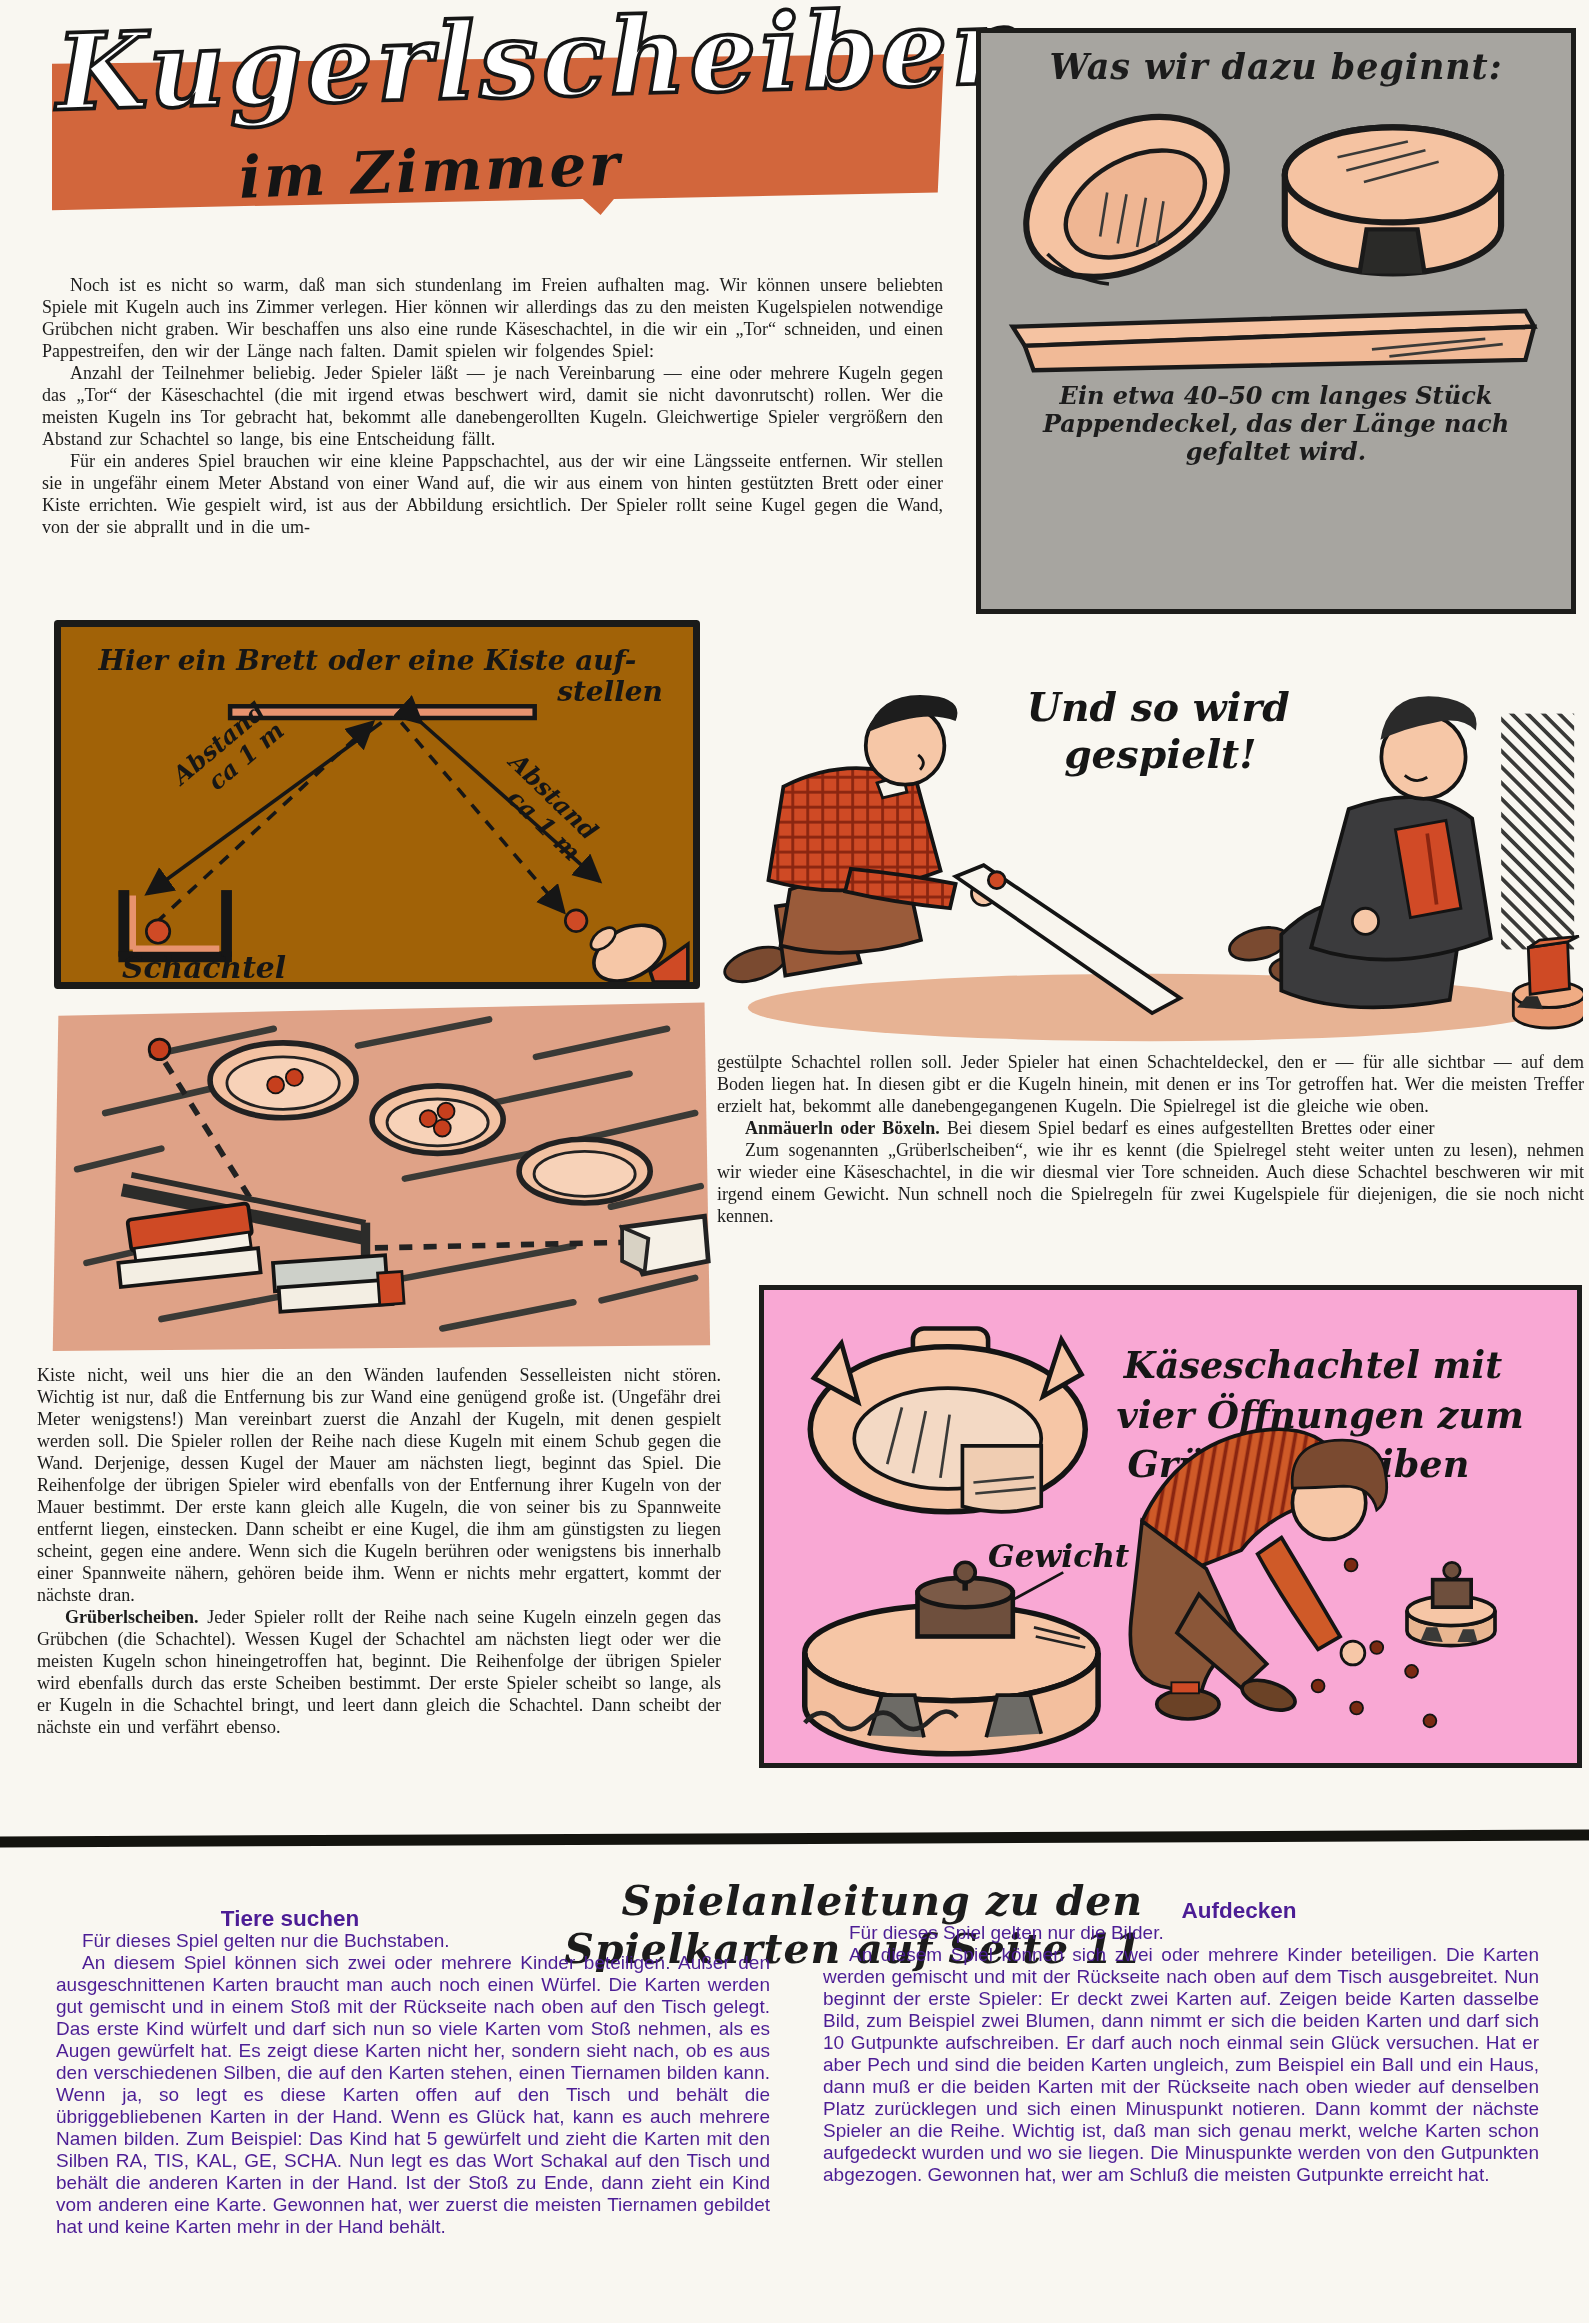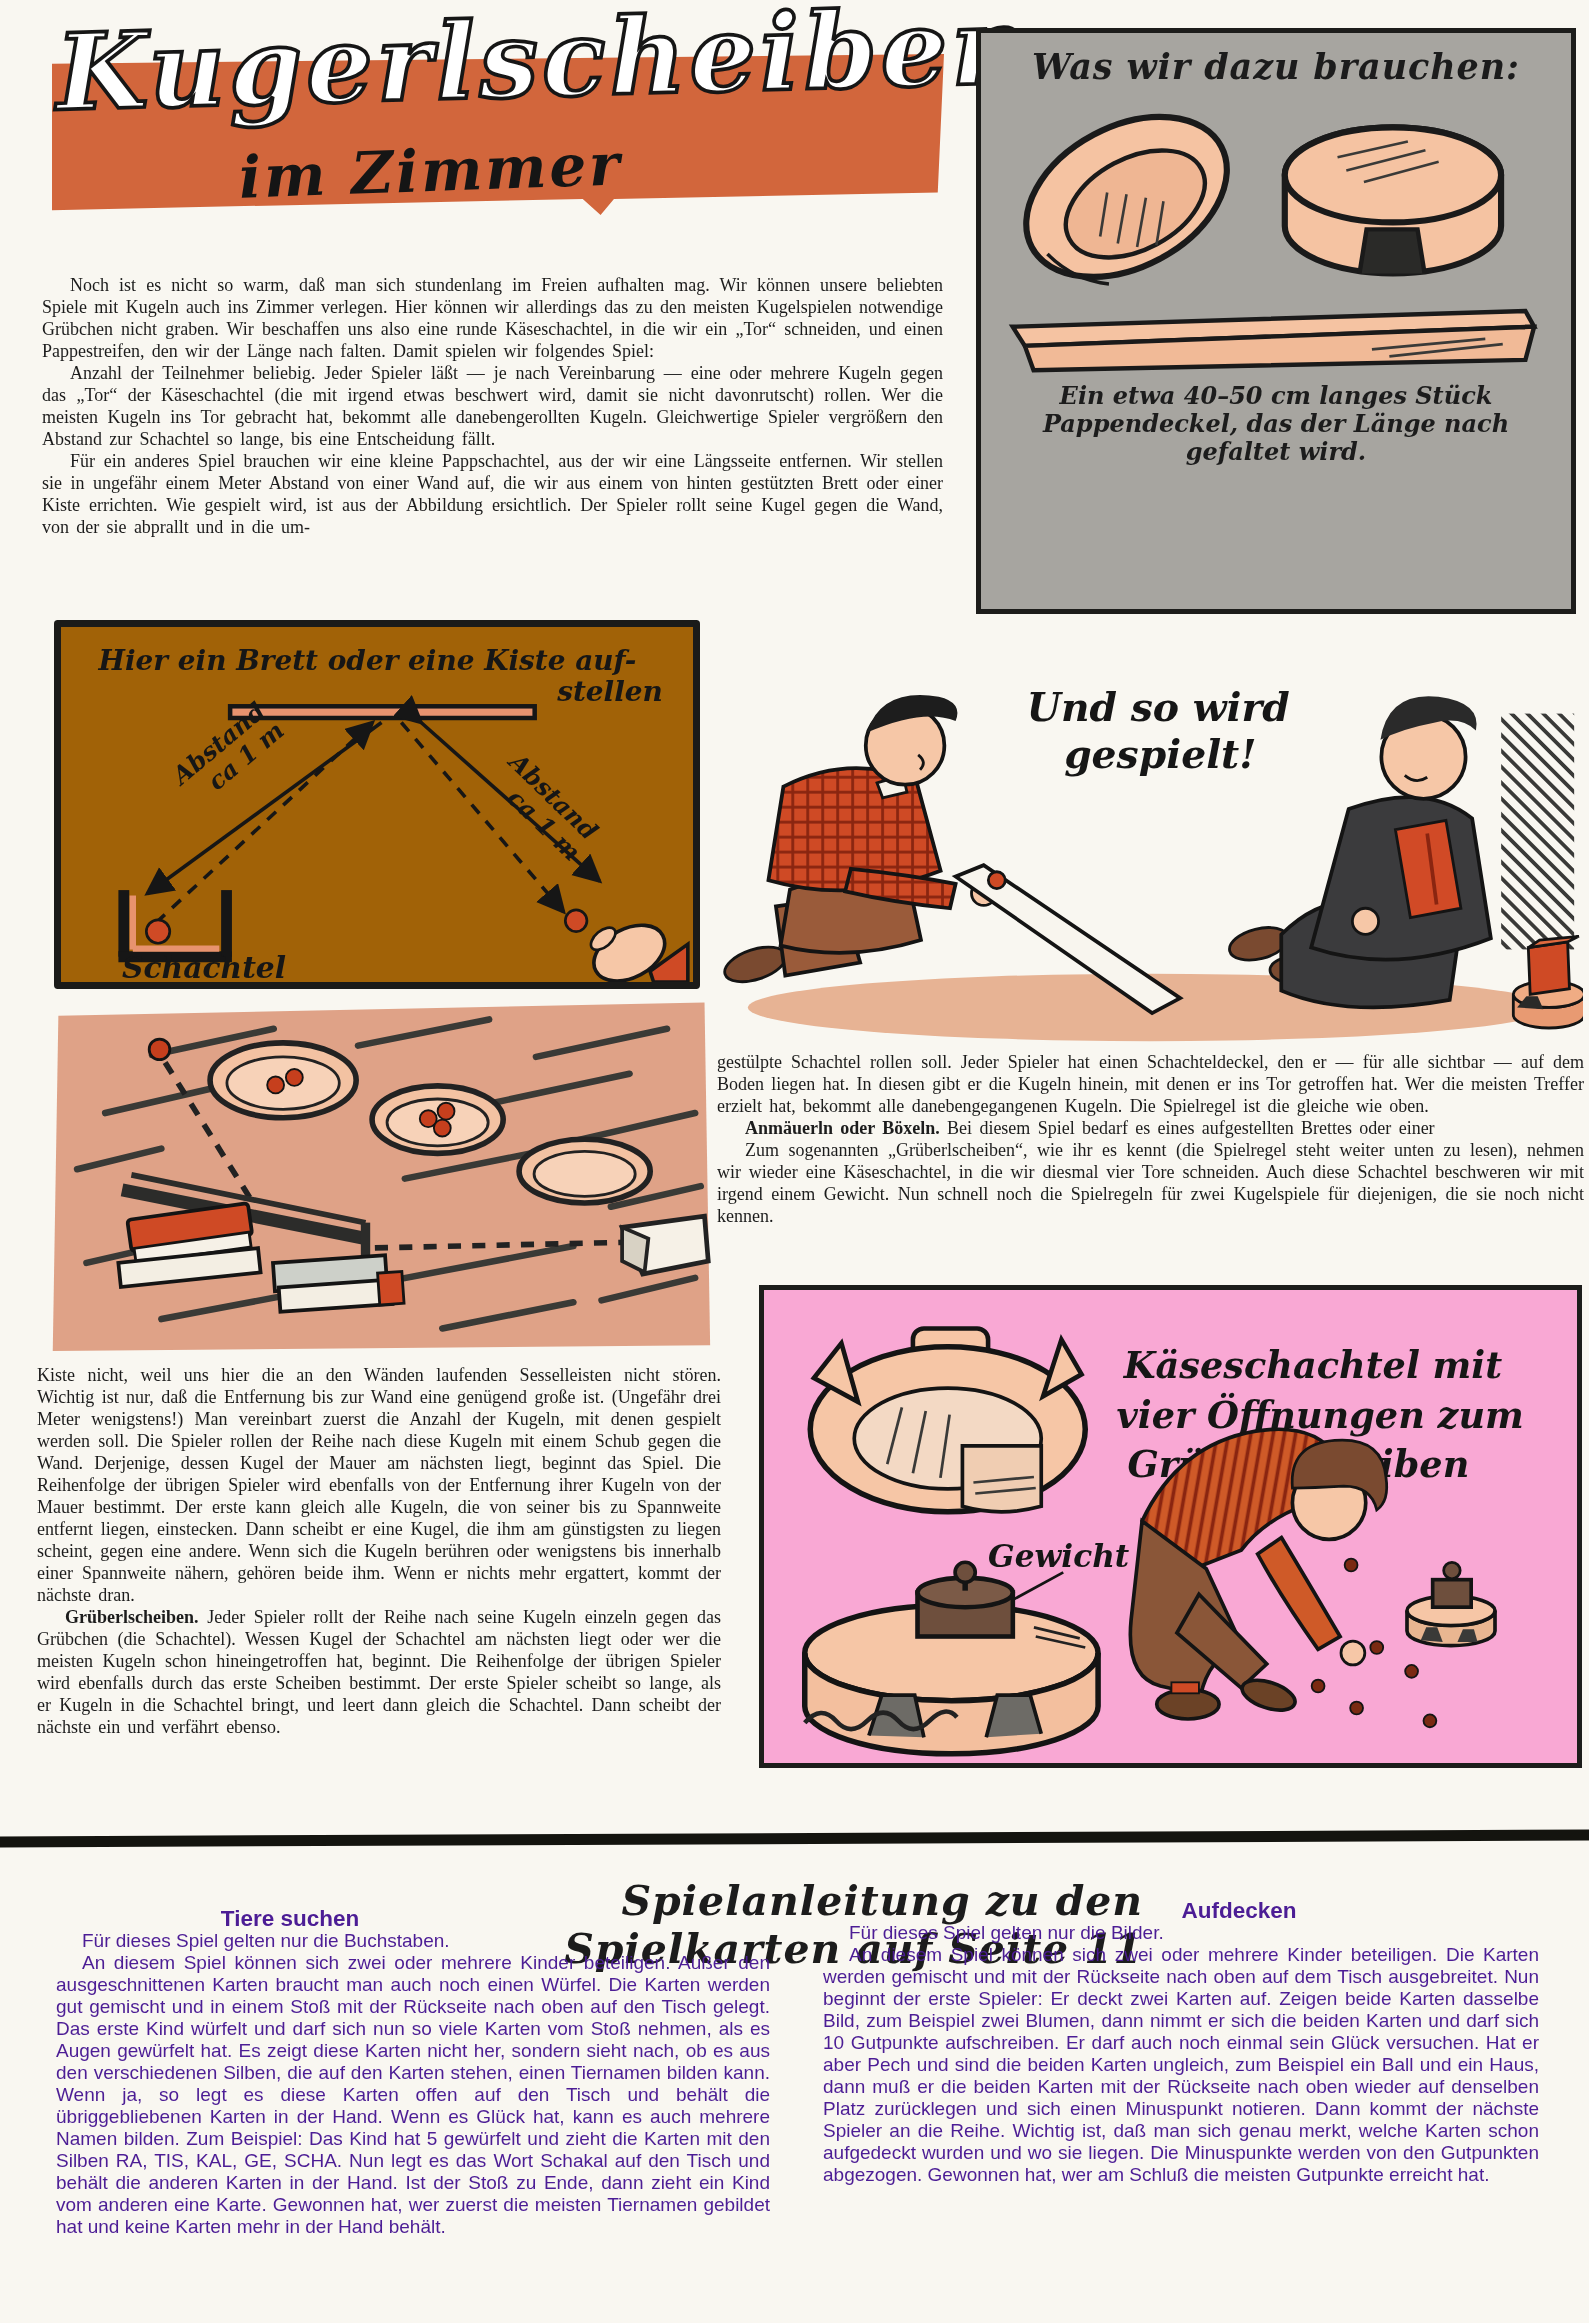--- a/index.html
+++ b/index.html
@@ -78,21 +78,21 @@
 </head>
 <body>
 
 <div class="page">
 
   <div class="title-banner"></div>
   <div class="title-main">Kugerlscheiben</div>
   <div class="title-sub">im Zimmer</div>
 
   <div class="needs-box">
-    <div class="needs-heading hand">Was wir dazu brauchen:</div>
+    <div class="needs-heading hand">Was wir dazu beginnt:</div>
     <svg viewBox="0 0 640 240" style="width:100%;height:211px;display:block">
       <g>
         <ellipse cx="150" cy="125" rx="122" ry="80" transform="rotate(-28 150 125)" fill="#f5c3a2" stroke="#1a1a1a" stroke-width="7"></ellipse>
         <ellipse cx="160" cy="133" rx="85" ry="52" transform="rotate(-28 160 133)" fill="#efb693" stroke="#1a1a1a" stroke-width="5"></ellipse>
         <g stroke="#3a3a38" stroke-width="3">
           <line x1="120" y1="170" x2="128" y2="120"></line>
             <line x1="140" y1="178" x2="150" y2="122"></line>
           <line x1="162" y1="182" x2="172" y2="126"></line>
             <line x1="184" y1="180" x2="192" y2="130"></line>
         </g>

